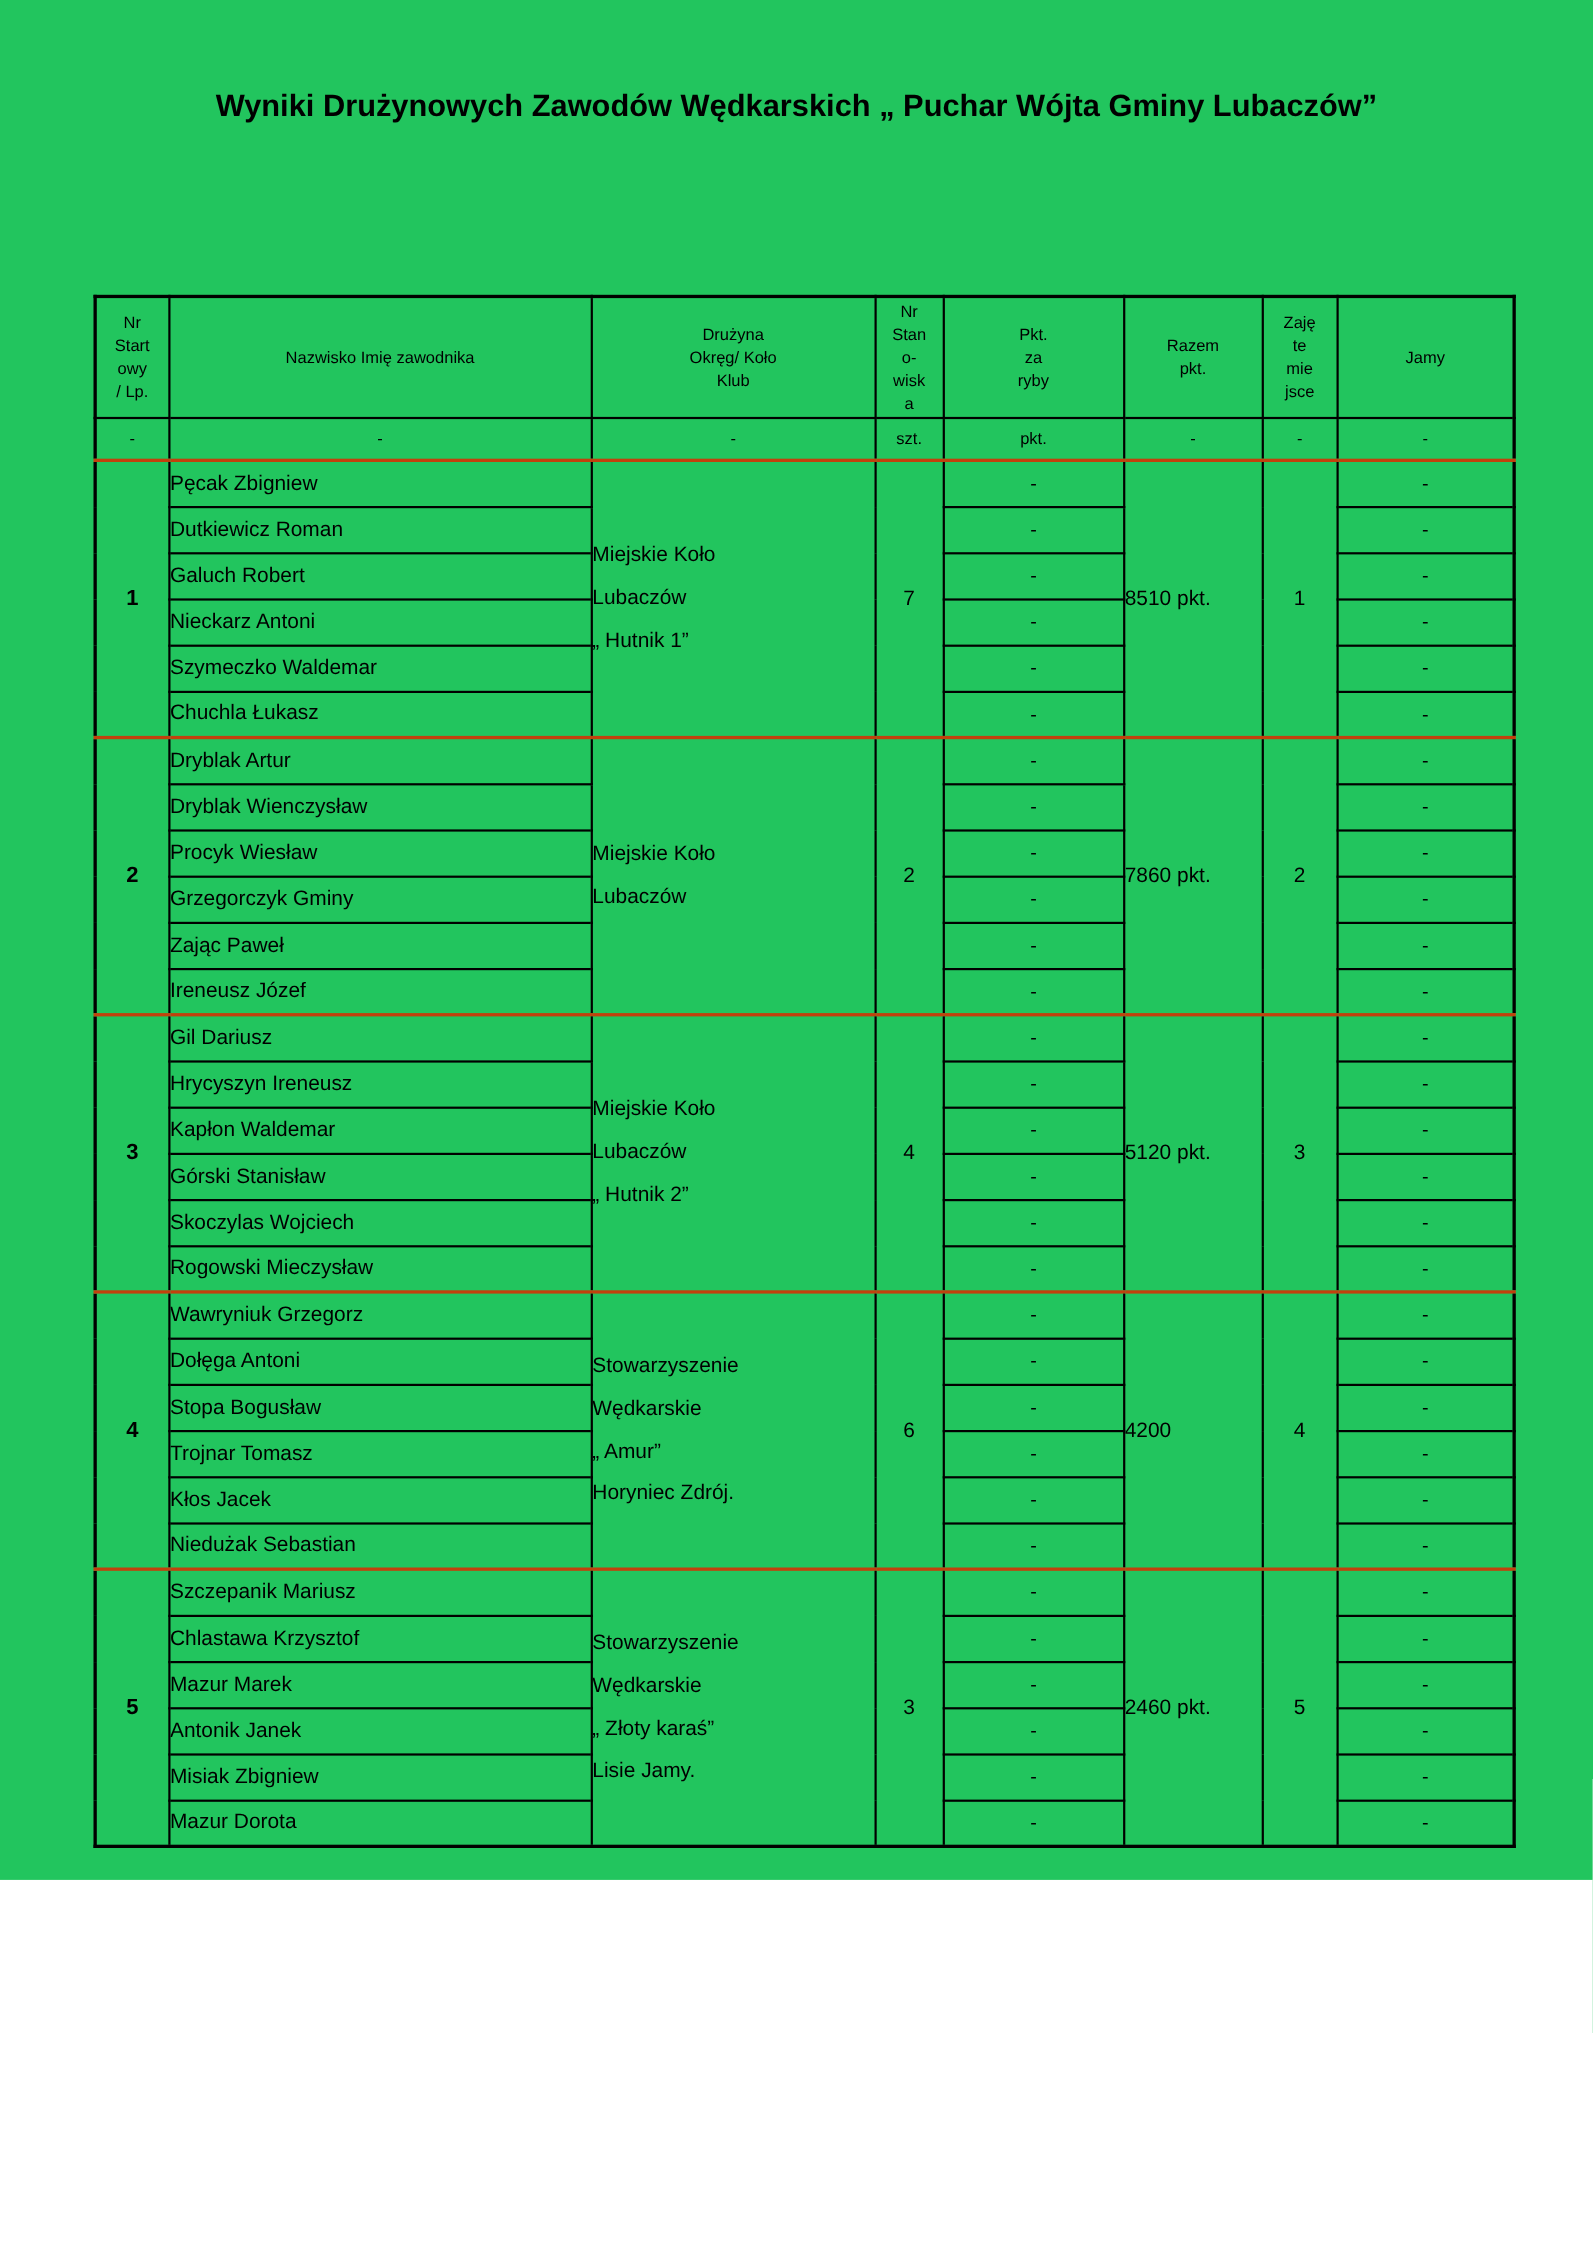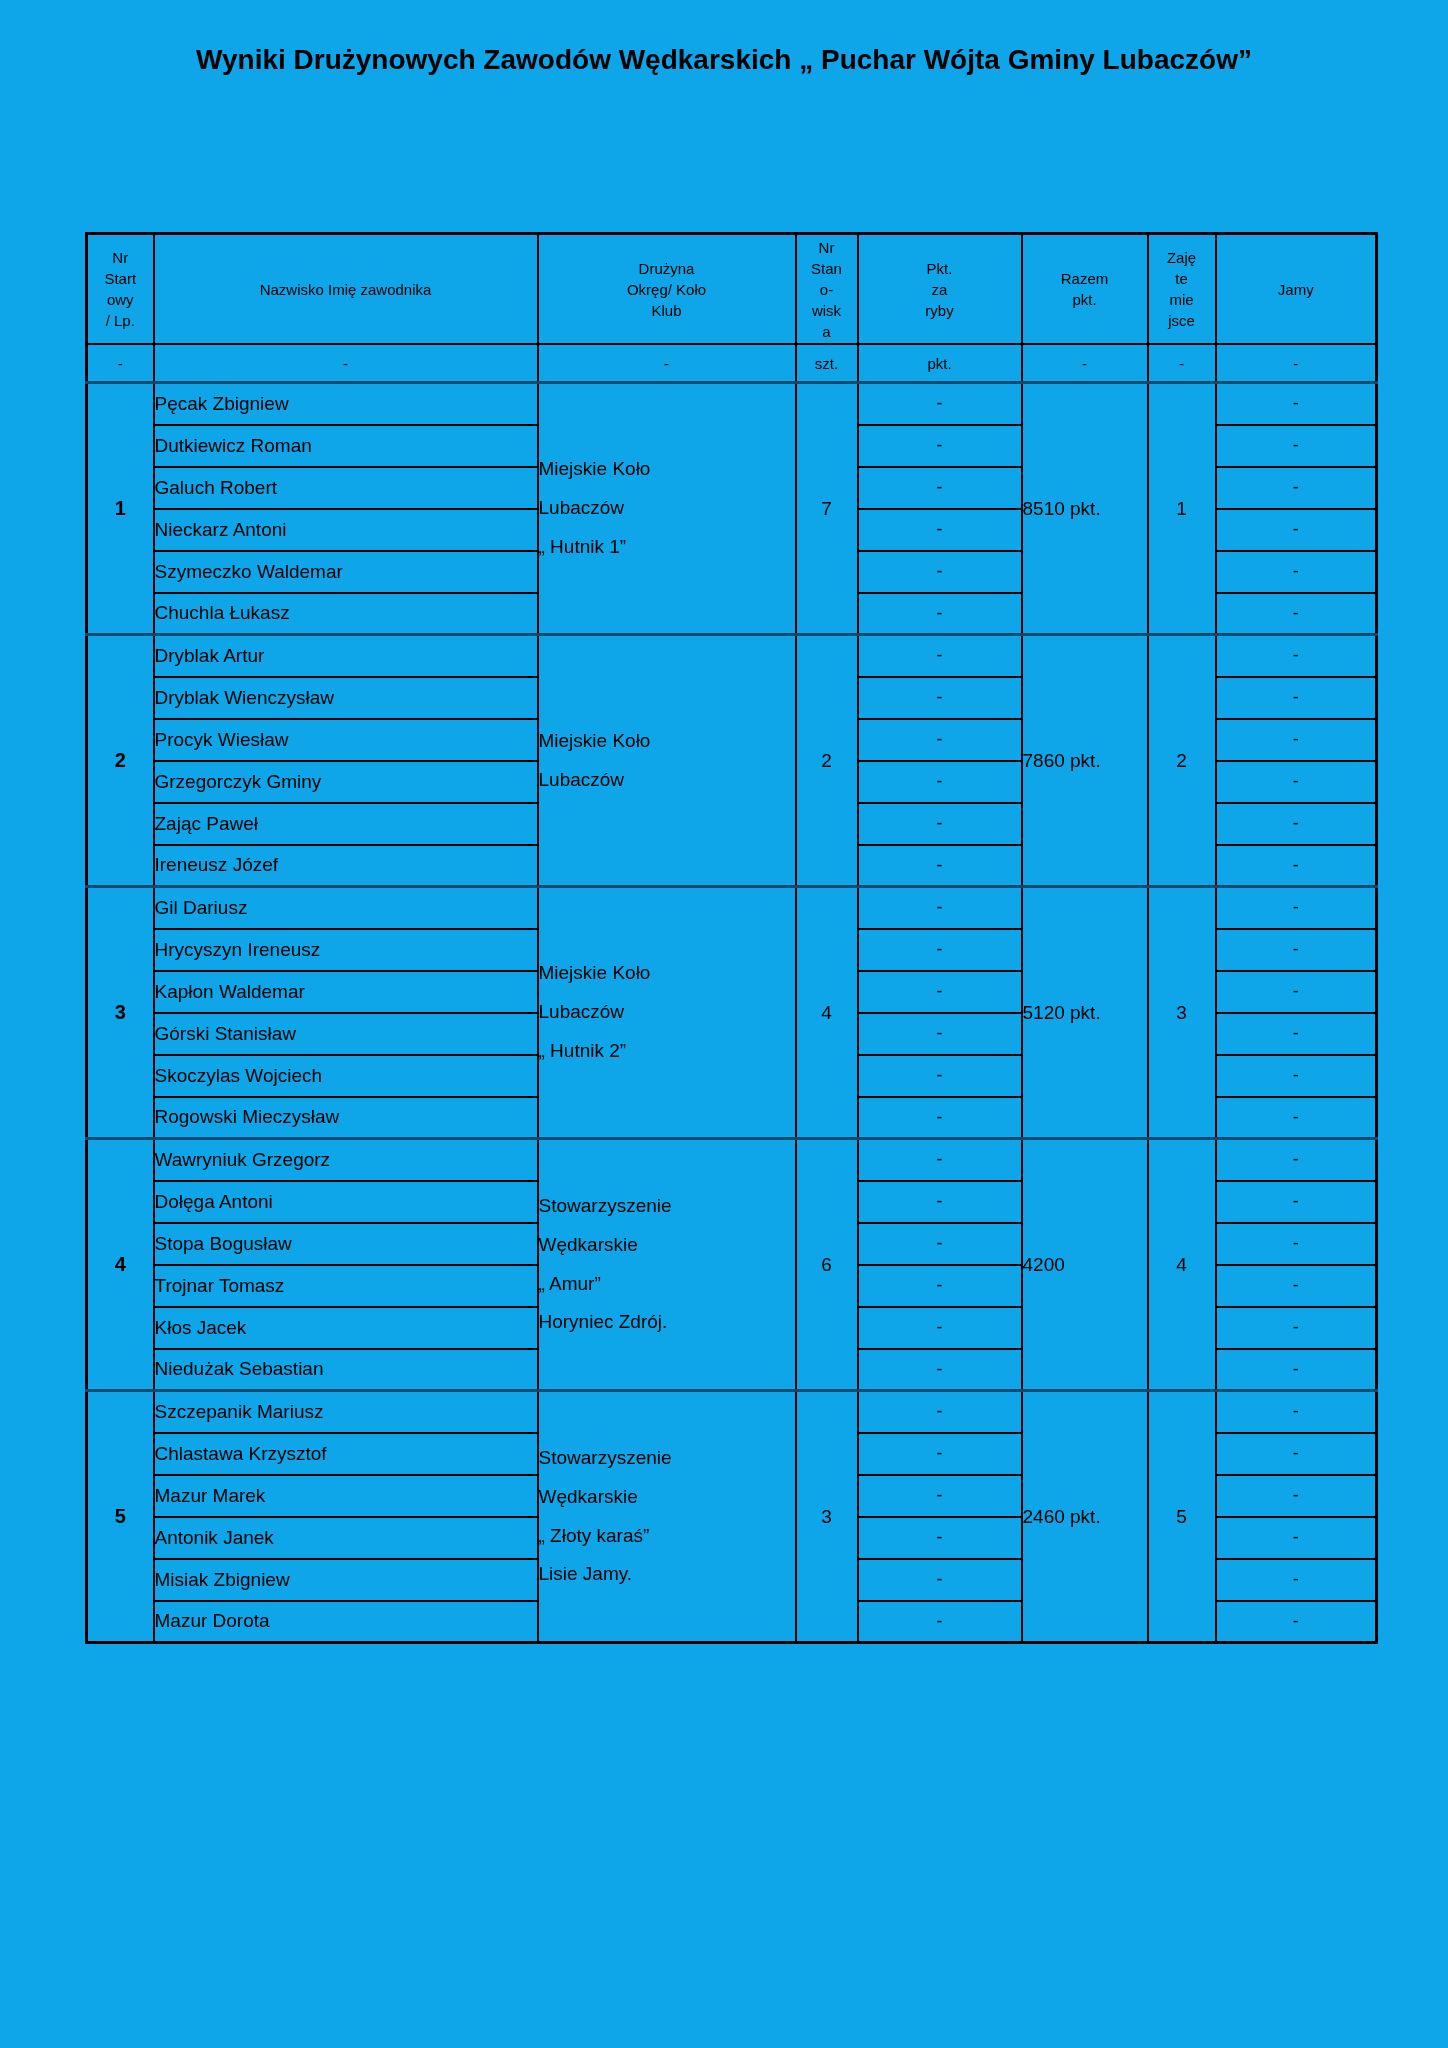--- a/index.html
+++ b/index.html
@@ -1,23 +1,23 @@
 <!DOCTYPE html>
 <html lang="pl"><head>
 <meta charset="utf-8">
 <style>
   html, body { margin: 0; padding: 0; background: #ffffff; }
   .page {
     width: 1448px;
-    height: 2048px;
-    background: #0ea5e9;
+    height: 1709px;
+    background: #22c55e;
     color: #000000;
     font-family: "Liberation Sans", sans-serif;
     box-sizing: border-box;
-    padding-top: 40px;
+    padding-top: 76px;
     overflow: hidden;
   }
   .title-line {
     text-align: center;
     font-weight: bold;
     font-size: 28px;
     line-height: 40px;
     white-space: pre-line;
   }
   .page-label {
@@ -46,21 +46,21 @@
     text-align: center;
     white-space: pre-line;
     height: 108px;
   }
   .results tr.unit-row td {
     height: 36px;
     font-size: 15px;
     text-align: center;
   }
   .results tbody tr { height: 42px; }
-  .results tbody tr.team-start td { border-top: 3px solid #0c4a6e; }
+  .results tbody tr.team-start td { border-top: 3px solid #c2410c; }
   .c-nr      { text-align: center; font-size: 20px; font-weight: bold; }
   .c-name    { text-align: left; font-size: 19px; padding-left: 13px; }
   .c-team    { text-align: left; font-size: 19px; line-height: 2.05; white-space: pre-line; }
   .c-stan    { text-align: center; font-size: 19px; }
   .c-dash    { text-align: center; font-size: 18px; }
   .c-razem   { font-size: 19px; }
   .c-miejsce { text-align: center; font-size: 19px; }
 </style>
 </head>
 <body>

